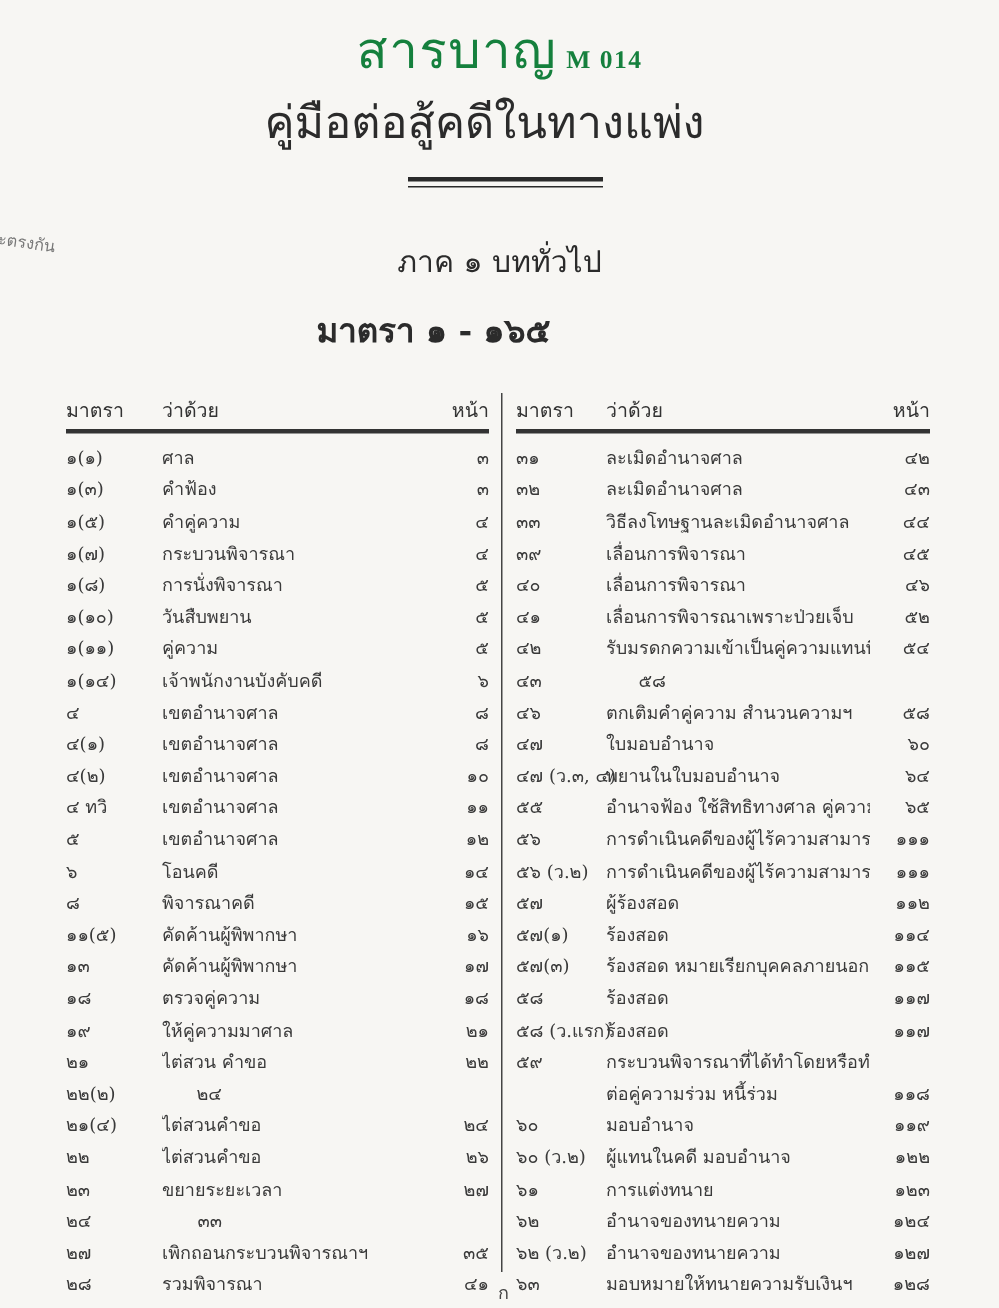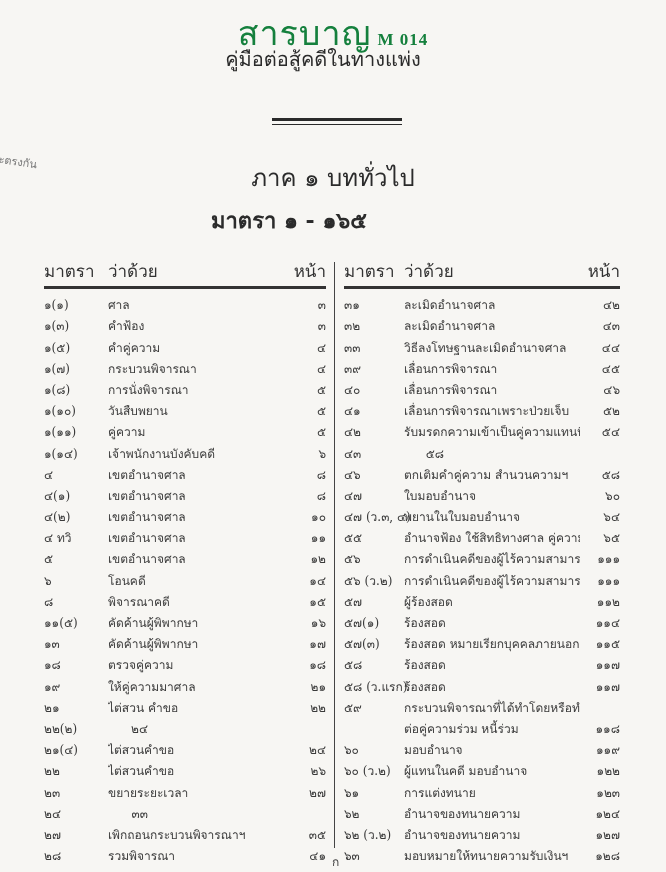--- a/index.html
+++ b/index.html
@@ -10,50 +10,50 @@
       color: #2a2a2a;
       position: relative;
     }
     .page { position: absolute; inset: 0; }
     .title-main {
       position: absolute; top: 6px; left: 0; width: 666px; text-align: center;
       font-size: 34px; color: #15803d; letter-spacing: 1px;
     }
     .title-main .code { font-size: 17px; font-weight: bold; margin-left: 6px; font-family: "Liberation Serif", serif; }
     .title-sub {
-      position: absolute; top: 43px; left: 0; width: 646px; text-align: center;
-      font-size: 20px; color: #2b2b2b;
+      position: absolute; top: 58px; left: 0; width: 646px; text-align: center;
+      font-size: 30px; color: #2b2b2b;
     }
     .rule-double {
       position: absolute; top: 118px; left: 272px; width: 130px; height: 3px;
       border-top: 3px solid #2a2a2a; border-bottom: 1px solid #2a2a2a;
     }
     .margin-note {
       position: absolute; top: 150px; left: 0; font-size: 11px; color: #777;
       transform: rotate(8deg); transform-origin: left top;
     }
     .part-title {
       position: absolute; top: 158px; left: 0; width: 666px; text-align: center;
-      font-size: 24px; color: #2b2b2b;
+      font-size: 20px; color: #2b2b2b;
     }
     .section-range {
       position: absolute; top: 203px; left: 0; width: 578px; text-align: center;
       font-size: 22px; font-weight: bold; color: #2b2b2b;
     }
     .col {
       position: absolute; top: 262px; width: 282px;
     }
     .col.left { left: 44px; }
     .col.right { left: 344px; width: 276px; }
     .divider {
       position: absolute; top: 262px; left: 334px; width: 1px; height: 586px;
       background: #444;
     }
     .hdr {
-      display: flex; align-items: flex-end; height: 22px; font-size: 17px; color: #333;
+      display: flex; align-items: flex-end; height: 22px; font-size: 13px; color: #333;
     }
     .hdr-rule {
       height: 3px; background: #333; margin-top: 2px; margin-bottom: 4px;
     }
     .row {
       display: flex; align-items: flex-end; height: 21.2px; font-size: 12px; color: #3a3a3a;
     }
     .c-sec { width: 64px; flex: none; white-space: nowrap; }
     .col.right .c-sec { width: 60px; }
     .c-sub { flex: 1; white-space: nowrap; overflow: hidden; }

